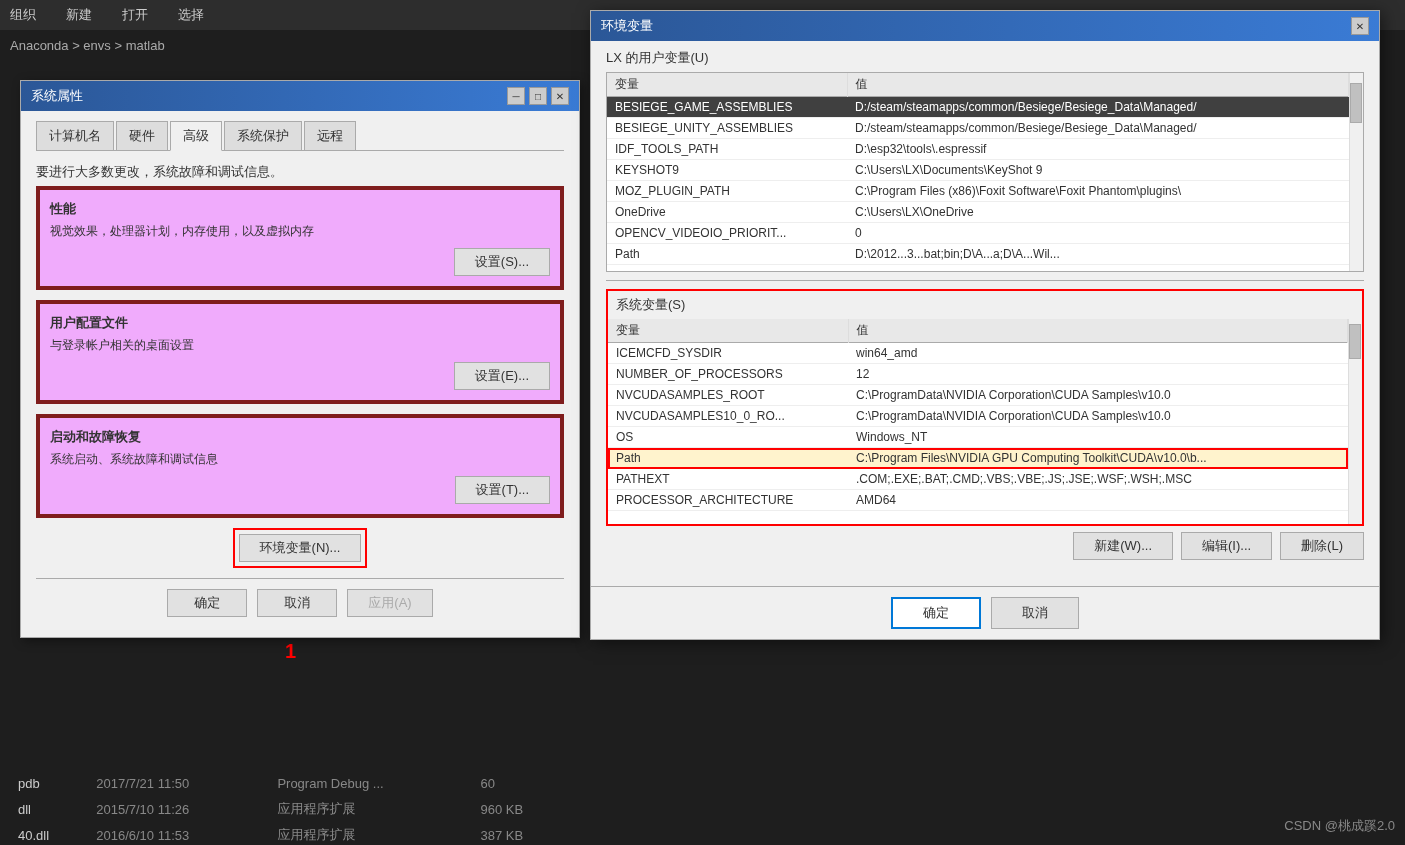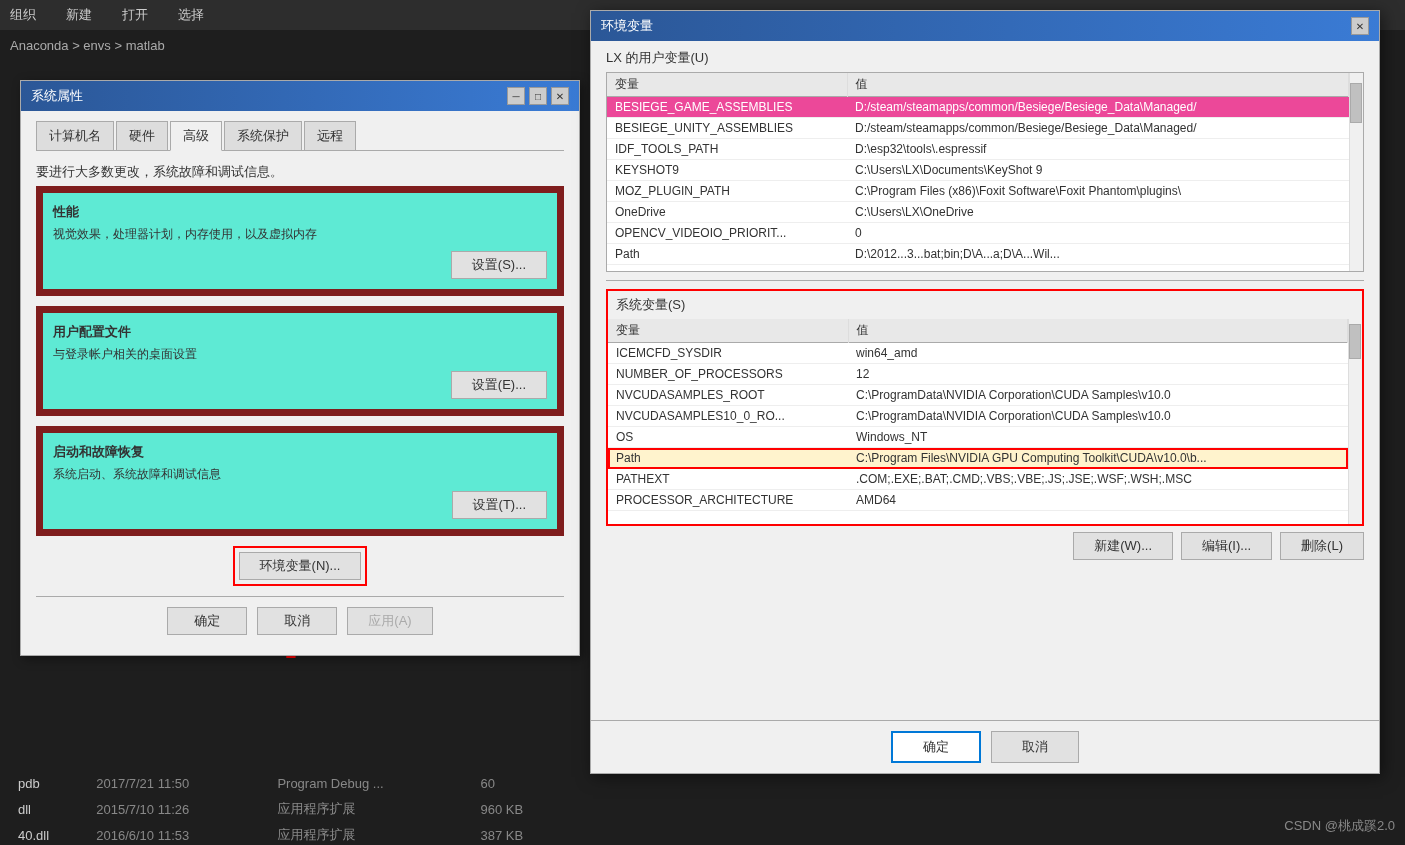--- a/index.html
+++ b/index.html
@@ -135,22 +135,22 @@
     }
 
     .section-label {
       color: #333;
       font-size: 13px;
       margin-bottom: 5px;
       margin-top: 10px;
     }
 
     .section-box {
-      border: 7px solid #7f1d1d;
-      background: #5eead4;
+      border: 4px solid #7f1d1d;
+      background: #f0abfc;
       padding: 10px;
       margin-bottom: 10px;
     }
 
     .section-title {
       font-size: 13px;
       color: #333;
       font-weight: bold;
       margin-bottom: 5px;
     }
@@ -201,21 +201,21 @@
       border-top: 1px solid #aaa;
       margin-top: 5px;
     }
 
     
     .env-dialog {
       position: absolute;
       top: 10px;
       left: 590px;
       width: 790px;
-      height: 764px;
+      height: 630px;
       background: #f0f0f0;
       border: 1px solid #aaa;
       box-shadow: 3px 3px 15px rgba(0,0,0,0.5);
       z-index: 20;
     }
 
     .env-section-title {
       font-size: 13px;
       color: #333;
       padding: 8px 15px 5px;
@@ -240,21 +240,21 @@
     }
     .env-table td {
       padding: 3px 8px;
       color: #333;
       border-bottom: 1px solid #eee;
       overflow: hidden;
       text-overflow: ellipsis;
       white-space: nowrap;
     }
     .env-table tr.selected {
-      background: #ec4899;
+      background: #404040;
       color: white;
     }
     .env-table tr.selected td {
       color: white;
     }
 
     .env-btn-row {
       display: flex;
       justify-content: flex-end;
       gap: 8px;

